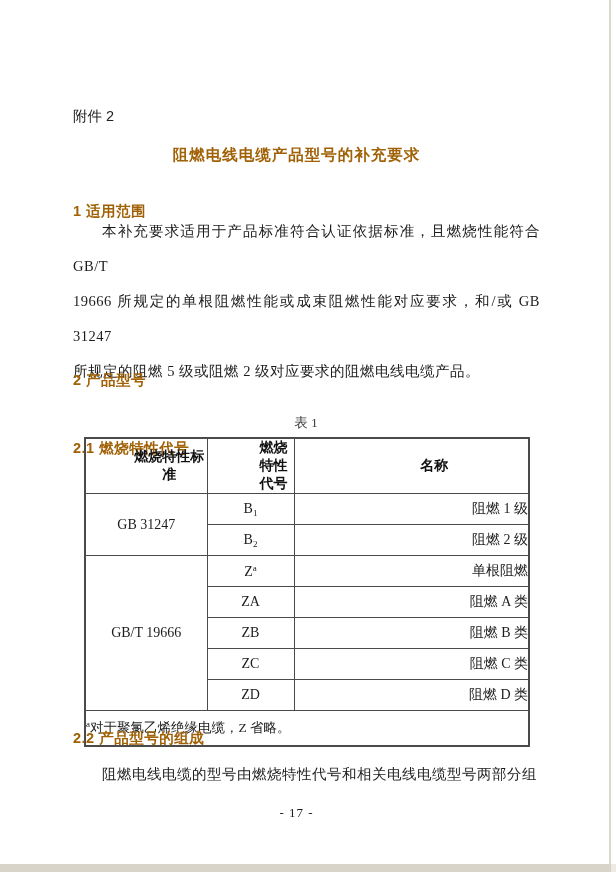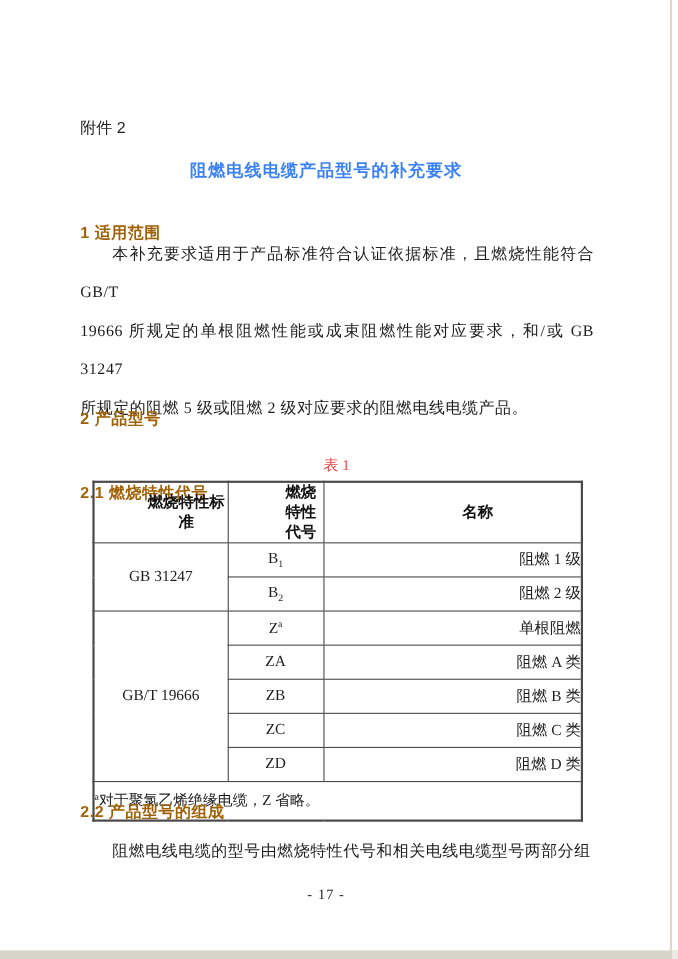--- a/index.html
+++ b/index.html
@@ -29,21 +29,21 @@
 
   .attachment-label {
     position: absolute; left: 73px; top: 107px;
     font-family: "Liberation Sans", "DejaVu Sans", sans-serif;
     font-size: 14.5px; color: #222;
   }
   .doc-title {
     position: absolute; left: 53px; top: 145px; width: 487px;
     text-align: center;
     font-family: "Liberation Sans", "DejaVu Sans", sans-serif;
-    font-weight: bold; font-size: 15.5px; letter-spacing: 1px; color: #3b82f6;
+    font-weight: bold; font-size: 15.5px; letter-spacing: 1px; color: #a16207;
   }
   .sec-heading {
     position: absolute; left: 73px;
     font-family: "Liberation Sans", "DejaVu Sans", sans-serif;
     font-weight: bold; font-size: 14.5px; color: #a16207;
     letter-spacing: 0.5px;
   }
   .h-sec1 { top: 202px; }
   .h-sec2 { top: 371px; }
   .h-sec21 { top: 397px; margin-top: 42px; }
@@ -54,21 +54,21 @@
     font-size: 14.5px; line-height: 35px; color: #1c1c1c;
     letter-spacing: 0.5px;
   }
   .para-1 { top: 214px; }
   .para-22 { top: 757px; }
   .jline { text-align: justify; text-align-last: justify; }
   .indent { text-indent: 2em; }
 
   .table-caption {
     position: absolute; left: 84px; top: 414px; width: 444px;
-    text-align: center; font-size: 13.5px; color: #ef4444;
+    text-align: center; font-size: 13.5px; color: #404040;
   }
 
   table.t1 {
     position: absolute; left: 84px; top: 437px; width: 444px;
     border-collapse: collapse; table-layout: fixed;
     font-size: 14px; color: #1c1c1c;
     border: 2px solid #4a4a4a;
   }
   table.t1 col.c1 { width: 122px; }
   table.t1 col.c2 { width: 87px; }

